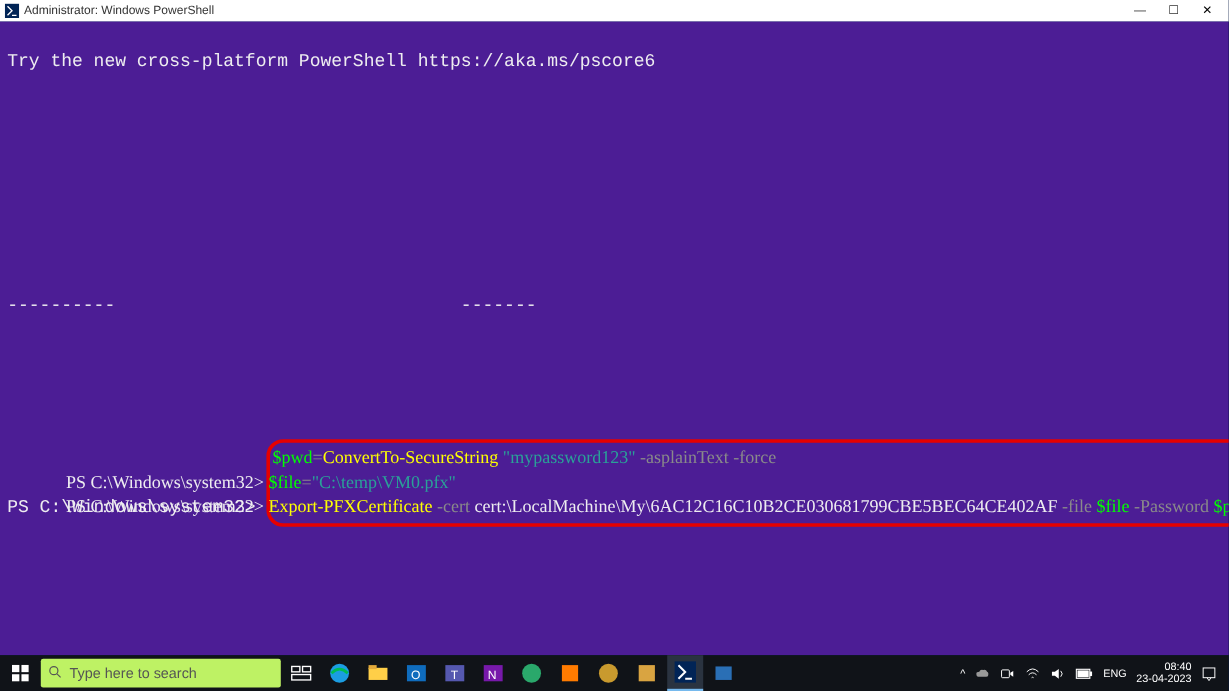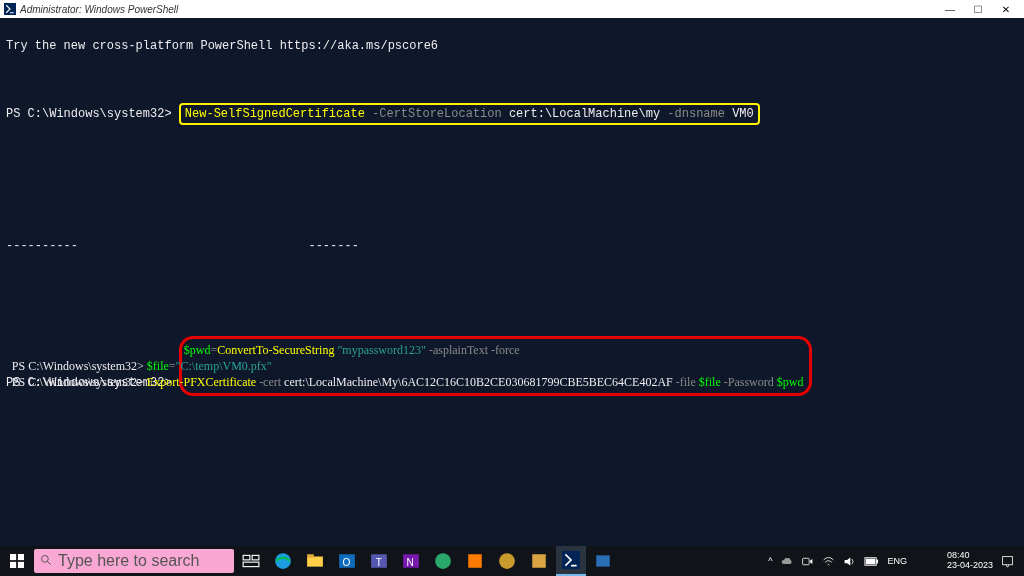--- a/index.html
+++ b/index.html
@@ -1,45 +1,45 @@
 <!DOCTYPE html>
 <html><head>
 <meta charset="utf-8">
 <style>
   * { margin: 0; padding: 0; box-sizing: border-box; }
   html, body { width: 1024px; height: 576px; overflow: hidden; font-family: Consolas, "Courier New", monospace; background: #000; }
   
   .window { width: 1024px; height: 576px; display: flex; flex-direction: column; background: #012456; }
   
   .titlebar { height: 18px; background: #fff; display: flex; align-items: center; padding: 0 4px; justify-content: space-between; font-family: "Segoe UI", sans-serif; font-size: 10px; color: #333; }
-  .titlebar-left { display: flex; align-items: center; gap: 4px; font-style: italic; }
+  .titlebar-left { display: flex; align-items: center; gap: 4px; }
   .titlebar-icon { width: 12px; height: 12px; display: inline-flex; align-items: center; justify-content: center; }
   .win-controls { display: flex; gap: 0; }
   .win-btn { width: 28px; height: 18px; display: flex; align-items: center; justify-content: center; cursor: pointer; font-size: 10px; }
   .win-btn:last-child { color: #000; }
   
-  .terminal { flex: 1; background: #0f172a; color: #eeedf0; padding: 4px 6px; font-size: 12px; line-height: 1.35; white-space: pre; overflow: hidden; }
+  .terminal { flex: 1; background: #4c1d95; color: #eeedf0; padding: 4px 6px; font-size: 15px; line-height: 1.35; white-space: pre; overflow: hidden; }
   
   .hl-yellow-box { display: inline-block; border: 2.5px solid #fff200; border-radius: 4px; padding: 1px 4px; }
   .hl-red-box { display: inline-block; border: 3px solid #e60000; border-radius: 14px; padding: 3px 6px 3px 2px; }
   
   .c-yellow { color: #ffff00; }
   .c-green { color: #00ff00; }
   .c-gray { color: #8a8a8a; }
   .c-white { color: #eeedf0; }
   .c-teal { color: #2aa198; }
   
   .taskbar { height: 30px; background: #101318; display: flex; align-items: center; padding: 0 2px; gap: 2px; font-family: "Segoe UI", sans-serif; }
   .start-btn { width: 30px; height: 30px; display: flex; align-items: center; justify-content: center; color: #fff; }
-  .search-box { display: flex; align-items: center; background: #f9a8d4; height: 24px; width: 200px; border-radius: 2px; padding: 0 6px; gap: 6px; font-size: 16px; color: #555; }
+  .search-box { display: flex; align-items: center; background: #bef264; height: 24px; width: 200px; border-radius: 2px; padding: 0 6px; gap: 6px; font-size: 12px; color: #555; }
   .task-icon { width: 30px; height: 30px; display: flex; align-items: center; justify-content: center; color: #fff; font-size: 13px; }
   .task-icon svg { width: 18px; height: 18px; }
   .tray { margin-left: auto; display: flex; align-items: center; gap: 8px; color: #fff; font-size: 9px; padding-right: 8px; }
   .tray-icon { display: flex; align-items: center; justify-content: center; }
-  .tray-time { text-align: left; line-height: 1.1; margin-left: 32px; }
+  .tray-time { text-align: right; line-height: 1.1; }
   
   .row { display: block; }
 </style>
 </head>
 <body>
 
 <div class="window">
 
   <div class="titlebar">
     <div class="titlebar-left">
@@ -54,21 +54,20 @@
     <div class="win-controls">
       <span class="win-btn">—</span>
       <span class="win-btn">☐</span>
       <span class="win-btn">✕</span>
     </div>
   </div>
 
   <div class="terminal">
 <span class="row"><span>Try the new cross-platform PowerShell https://aka.ms/pscore6</span></span>
 <span class="row"> </span>
-<span class="row"><span>PS C:\Windows\system32&gt; </span><span class="hl-yellow-box"><span class="c-yellow">New-SelfSignedCertificate</span><span class="c-gray"> -CertStoreLocation </span><span class="c-white">cert:\LocalMachine\my</span><span class="c-gray"> -dnsname </span><span class="c-white">VM0</span></span></span>
 <span class="row"> </span>
 <span class="row"> </span>
 <span class="row"> </span>
 <span class="row">----------                                -------</span>
 <span class="row"> </span>
 <span class="row"> </span>
 <span class="row" style="position:relative"><span>PS C:\Windows\system32&gt; </span><span class="hl-red-box" style="position:relative;font-family:Liberation Serif, serif;"><span class="c-green">$pwd</span><span class="c-gray">=</span><span class="c-yellow">ConvertTo-SecureString</span><span class="c-teal"> "mypassword123"</span><span class="c-gray"> -asplainText</span><span class="c-gray"> -force</span>
 <span style="margin-left:-172px;">PS C:\Windows\system32&gt; </span><span class="c-green">$file</span><span class="c-gray">=</span><span class="c-teal">"C:\temp\VM0.pfx"</span>
 <span style="margin-left:-172px;">PS C:\Windows\system32&gt; </span><span class="c-yellow">Export-PFXCertificate</span><span class="c-gray"> -cert </span><span class="c-white">cert:\LocalMachine\My\6AC12C16C10B2CE030681799CBE5BEC64CE402AF</span><span class="c-gray"> -file </span><span class="c-green">$file</span><span class="c-gray"> -Password </span><span class="c-green">$pwd</span></span></span>
 <span class="row"> </span>

